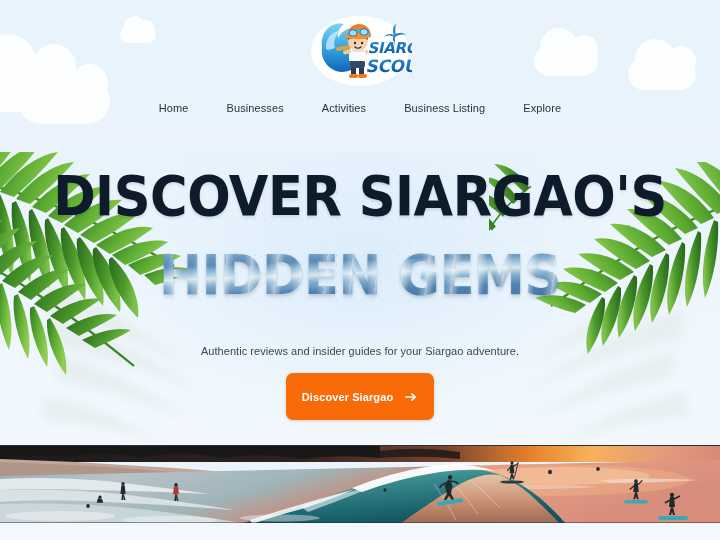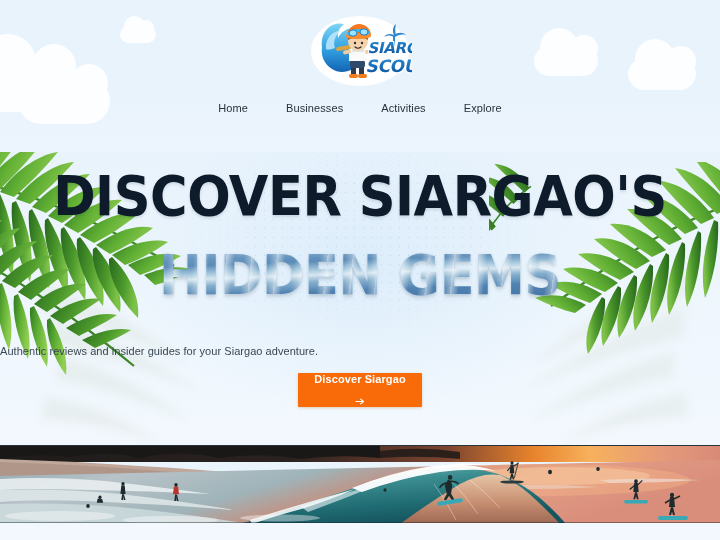--- a/index.html
+++ b/index.html
@@ -112,38 +112,37 @@
         #9dc2da 41%, #d7e7f0 48%, #86afcd 56%,
         #4f82b1 68%, #4878a8 82%, #3f6e9e 100%);
     -webkit-background-clip:text;
     background-clip:text;
     color:transparent;
     -webkit-text-fill-color:transparent;
     filter:drop-shadow(0 2px 2px rgba(20,45,75,.22));
   }
 
   .sub {
-    position:absolute; left:0; top:193px; width:720px; text-align:left;
+    position:absolute; left:0; top:193px; width:720px; text-align:center;
     font-size:11px; color:#3a4752; letter-spacing:.05px;
   }
 
   .cta-row {
     position:absolute; left:0; top:221px; width:720px;
     display:flex; justify-content:center; align-items:center; gap:20px;
   }
   .btn-primary {
     display:flex; align-items:center; gap:11px;
     background:#f96a09; color:#ffffff;
-    border:none; border-radius:1px;
-    padding:0 16px; height:34px;
+    border:none; border-radius:7px;
+    padding:0 16px; height:47px;
     font-size:11px; font-weight:bold; letter-spacing:.1px;
     cursor:pointer;
     font-family:"Liberation Sans", sans-serif;
     box-shadow:0 1px 3px rgba(170,80,10,.25);
-    flex-direction:column;
   }
   .btn-primary .arrow { display:block; width:14px; height:14px; }
   .btn-secondary {
     display:flex; align-items:center; justify-content:center;
     background:#f4f9fd; color:#1d2b38;
     border:1px solid #5c6b78; border-radius:7px;
     padding:0 16px; height:33px;
     font-size:11px; letter-spacing:.1px;
     cursor:pointer;
     font-family:"Liberation Sans", sans-serif;
@@ -247,20 +246,21 @@
         <text x="68" y="40" font-family="DejaVu Sans, sans-serif" font-size="15" font-weight="bold" fill="url(#txtG)" stroke="#ffffff" stroke-width="2.2" paint-order="stroke" letter-spacing="-0.3">SIARGAO</text>
         <text x="70" y="59" font-family="DejaVu Sans, sans-serif" font-size="17" font-weight="bold" fill="url(#txtG)" stroke="#ffffff" stroke-width="2.4" paint-order="stroke" letter-spacing="-0.3">SCOUT</text>
       </g>
     </svg>
   </div>
 
   <nav class="nav">
     <div class="nav-item">Home</div>
     <div class="nav-item">Businesses</div>
     <div class="nav-item">Activities</div>
+    <div class="nav-item">Business Listing</div>
     <div class="nav-item">Explore</div>
   </nav>
 
   <section class="hero">
     <div class="hero-glow"></div>
     <div class="hero-dots"></div>
 
     <svg class="palm-shadow shadow-left" viewBox="0 0 240 190">
       <g fill="#cfd8c8" opacity=".55">
         <path d="M0 20 Q70 40 150 105 Q90 70 0 48 Z"></path>

